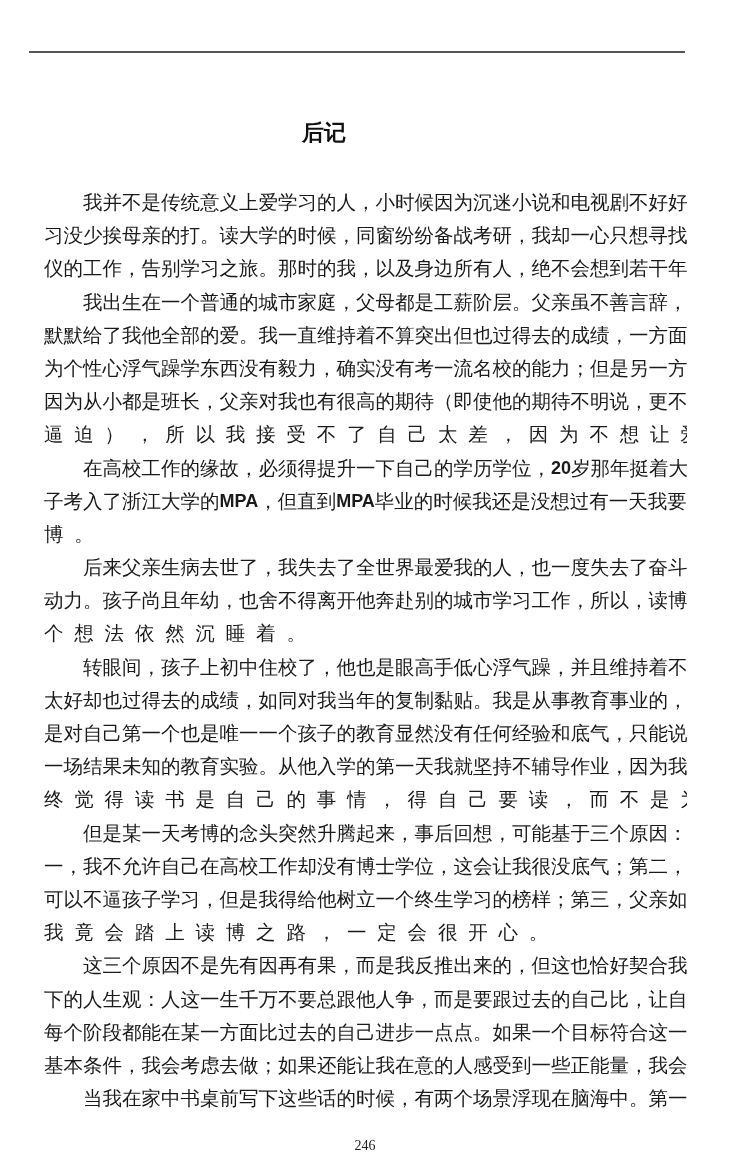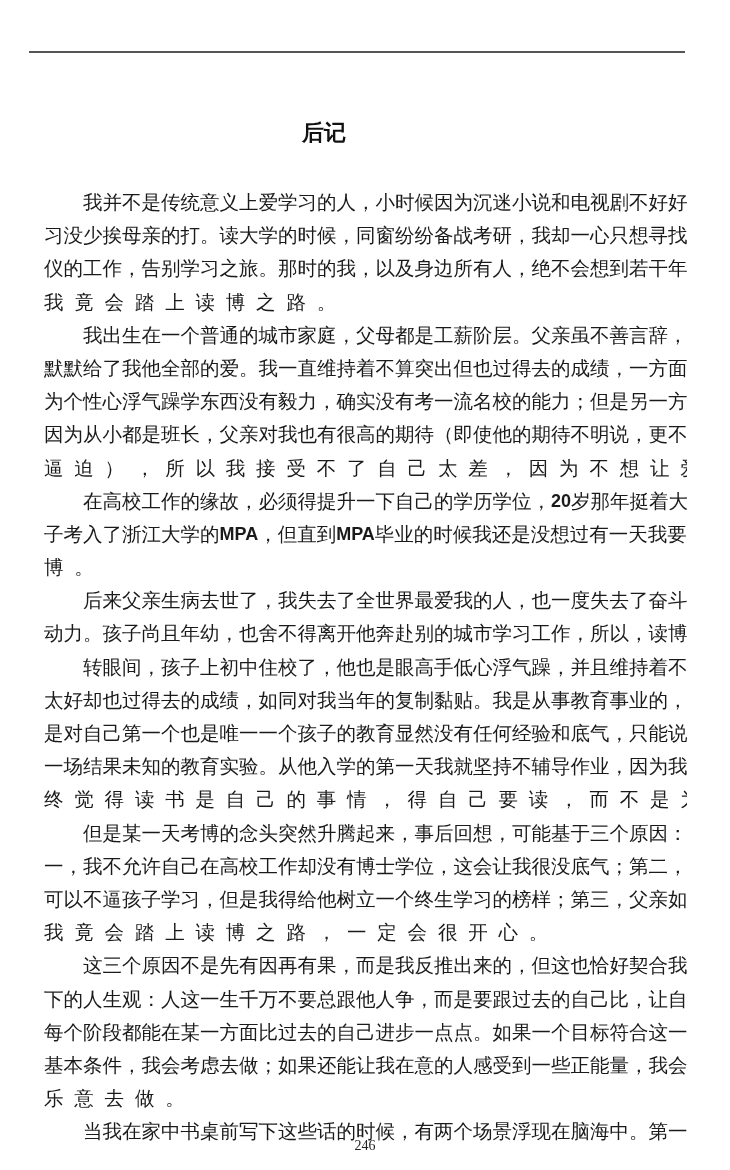--- a/index.html
+++ b/index.html
@@ -126,21 +126,20 @@
       <span>，</span>
       <span>绝</span>
       <span>不</span>
       <span>会</span>
       <span>想</span>
       <span>到</span>
       <span>若</span>
       <span>干</span>
       <span>年</span>
     </div>
-    <div class="line last">我竟会踏上读博之路。</div>
     <div class="line indent" style="display: flex; justify-content: space-between;">
       <span>我</span>
       <span>出</span>
       <span>生</span>
       <span>在</span>
       <span>一</span>
       <span>个</span>
       <span>普</span>
       <span>通</span>
       <span>的</span>
@@ -402,20 +401,21 @@
       <span>习</span>
       <span>工</span>
       <span>作</span>
       <span>，</span>
       <span>所</span>
       <span>以</span>
       <span>，</span>
       <span>读</span>
       <span>博</span>
     </div>
+    <div class="line last">个想法依然沉睡着。</div>
     <div class="line indent" style="display: flex; justify-content: space-between;">
       <span>转</span>
       <span>眼</span>
       <span>间</span>
       <span>，</span>
       <span>孩</span>
       <span>子</span>
       <span>上</span>
       <span>初</span>
       <span>中</span>
@@ -783,21 +783,20 @@
       <span>到</span>
       <span>一</span>
       <span>些</span>
       <span>正</span>
       <span>能</span>
       <span>量</span>
       <span>，</span>
       <span>我</span>
       <span>会</span>
     </div>
-    <div class="line last">乐意去做。</div>
     <div class="line indent" style="display: flex; justify-content: space-between;">
       <span>当</span>
       <span>我</span>
       <span>在</span>
       <span>家</span>
       <span>中</span>
       <span>书</span>
       <span>桌</span>
       <span>前</span>
       <span>写</span>

